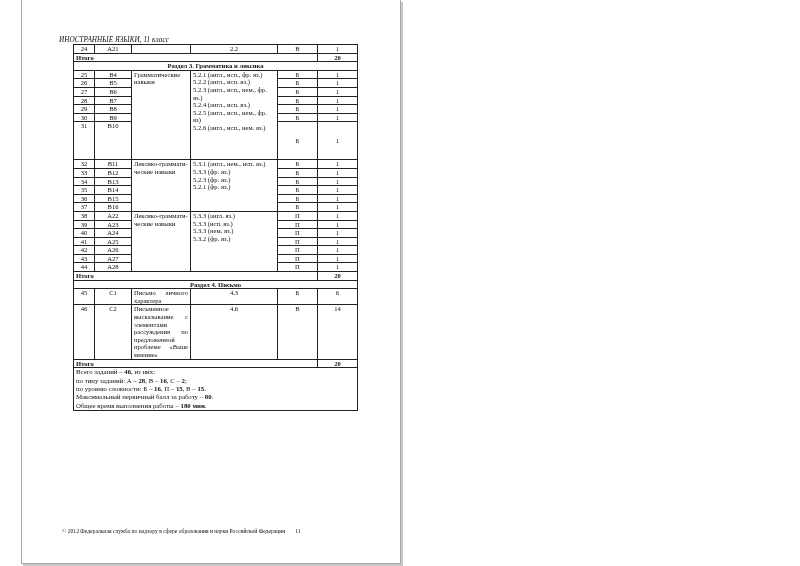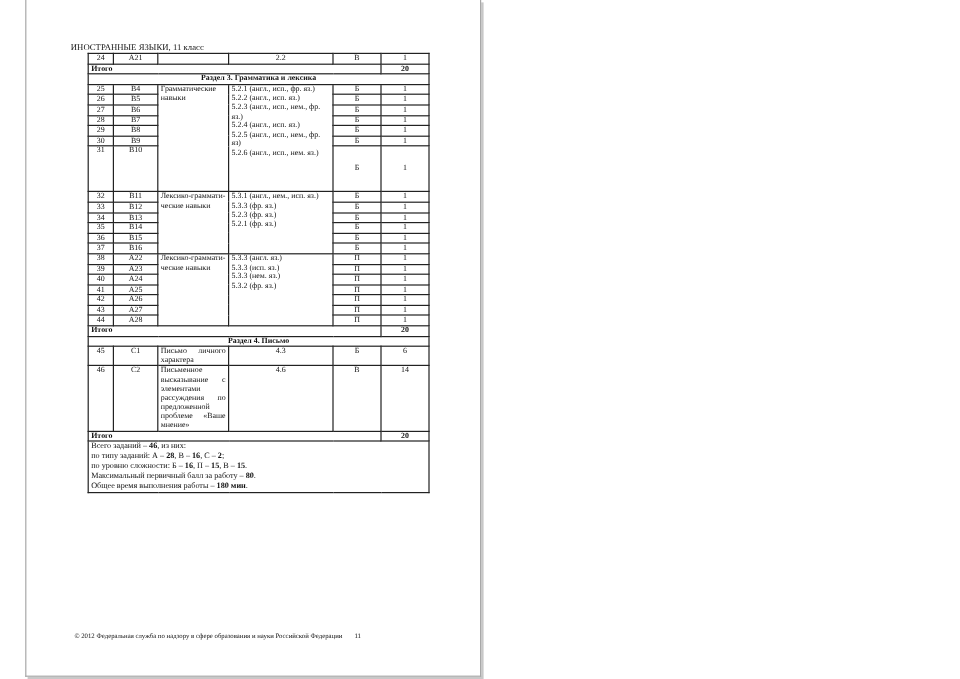--- a/index.html
+++ b/index.html
@@ -8,20 +8,21 @@
       font-family:"Liberation Serif", "DejaVu Serif", serif; color:#111;
     }
     .page {
       position:absolute; left:21px; top:0px; width:378px; height:563px;
       border:1px solid #a8a8a8; border-top:none; background:#fff;
       box-shadow: 2px 2px 0 #c8c8c8;
     }
     .header-title {
       position:absolute; left:59px; top:36px; font-size:7.2px; letter-spacing:0.05px;
       white-space:nowrap;
+      font-style:italic;
     }
     table.spec {
       position:absolute; left:73px; top:44px; width:284px;
       border-collapse:collapse; font-size:6.6px; line-height:7.6px; table-layout:fixed;
     }
     table.spec td {
       border:1px solid #222; padding:0 2px; vertical-align:top; overflow:hidden;
     }
     td.c { text-align:center; }
     td.b { font-weight:bold; }

